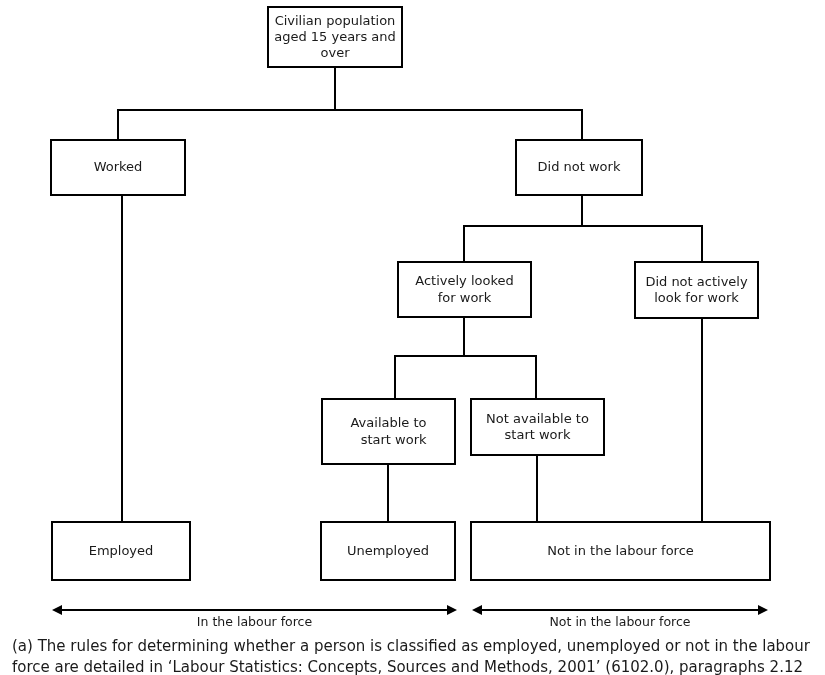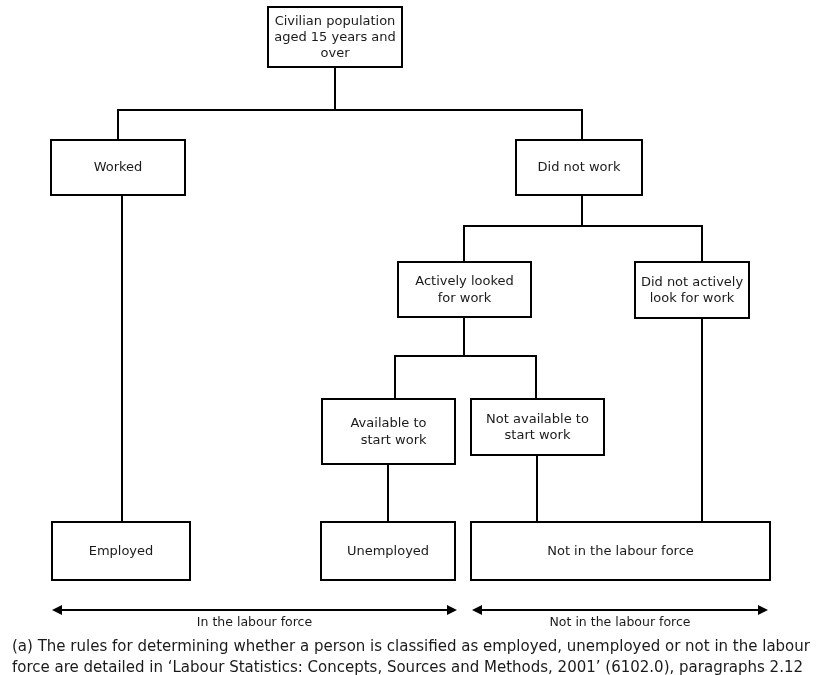--- a/index.html
+++ b/index.html
@@ -120,21 +120,21 @@
 
   <div class="conn conn-h" style="left:463px; top:225px; width:240px;"></div>
   <div class="conn conn-v" style="left:463px; top:225px; height:36px;"></div>
   <div class="conn conn-v" style="left:701px; top:225px; height:36px;"></div>
 
   <div class="node-box" style="left:397px; top:261px; width:135px; height:57px;">
     <span class="node-label">Actively looked
 for work</span>
   </div>
 
-  <div class="node-box" style="left:634px; top:261px; width:116px; height:58px;">
+  <div class="node-box" style="left:634px; top:261px; width:125px; height:58px;">
     <span class="node-label">Did not actively
 look for work</span>
   </div>
 
   <div class="conn conn-v" style="left:701px; top:319px; height:203px;"></div>
 
   <div class="conn conn-v" style="left:463px; top:318px; height:38px;"></div>
 
   <div class="conn conn-h" style="left:394px; top:355px; width:143px;"></div>
   <div class="conn conn-v" style="left:394px; top:355px; height:43px;"></div>

